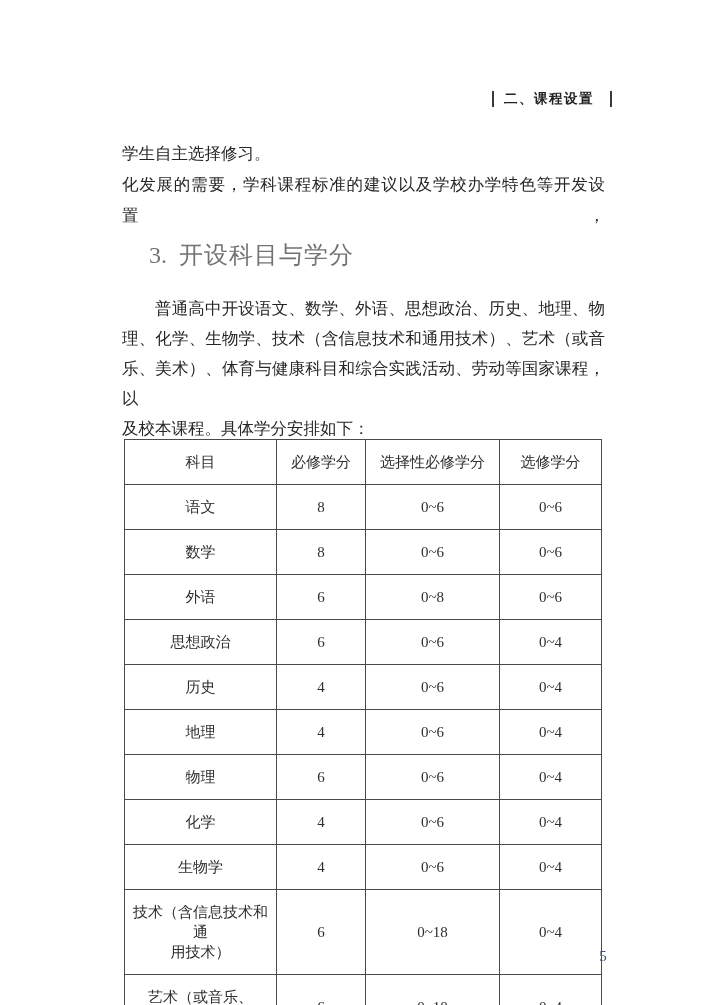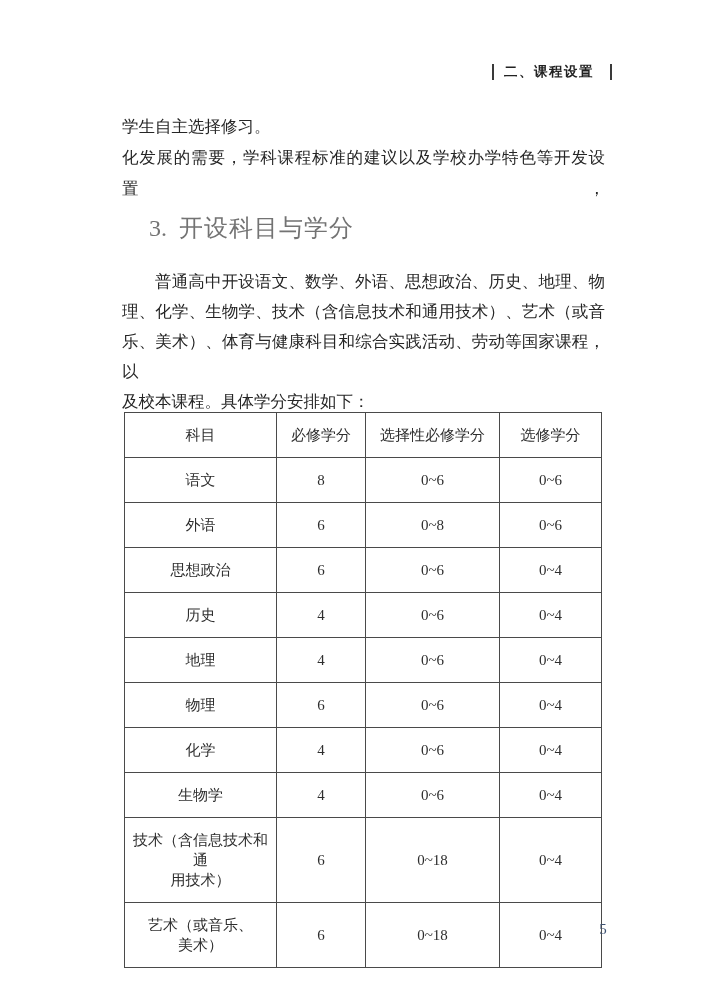--- a/index.html
+++ b/index.html
@@ -1,21 +1,21 @@
 <!DOCTYPE html>
 <html><head>
 <meta charset="utf-8">
 <style>
   html,body{margin:0;padding:0;}
   body{
     width:718px;height:1005px;background:#ffffff;position:relative;
     font-family:"Liberation Serif","DejaVu Serif",serif;
     color:#2b2b2b;overflow:hidden;
   }
-  .page{position:absolute;inset:0;}
+  .page{position:absolute;inset:0;margin-top:27px;}
 
   
   .running-head{
     position:absolute;top:62px;left:492px;height:20px;
     display:flex;align-items:center;
   }
   .running-head .bar{
     display:inline-block;width:2px;height:16px;background:#3a3a3a;
   }
   .running-head .head-text{
@@ -101,20 +101,26 @@
         </tr>
     </thead>
     <tbody>
         <tr>
           <td class="subject">语文</td>
           <td>8</td>
           <td>0~6</td>
           <td>0~6</td>
         </tr>
         <tr>
+          <td class="subject">数学</td>
+          <td>8</td>
+          <td>0~6</td>
+          <td>0~6</td>
+        </tr>
+        <tr>
           <td class="subject">外语</td>
           <td>6</td>
           <td>0~8</td>
           <td>0~6</td>
         </tr>
         <tr>
           <td class="subject">思想政治</td>
           <td>6</td>
           <td>0~6</td>
           <td>0~4</td>

